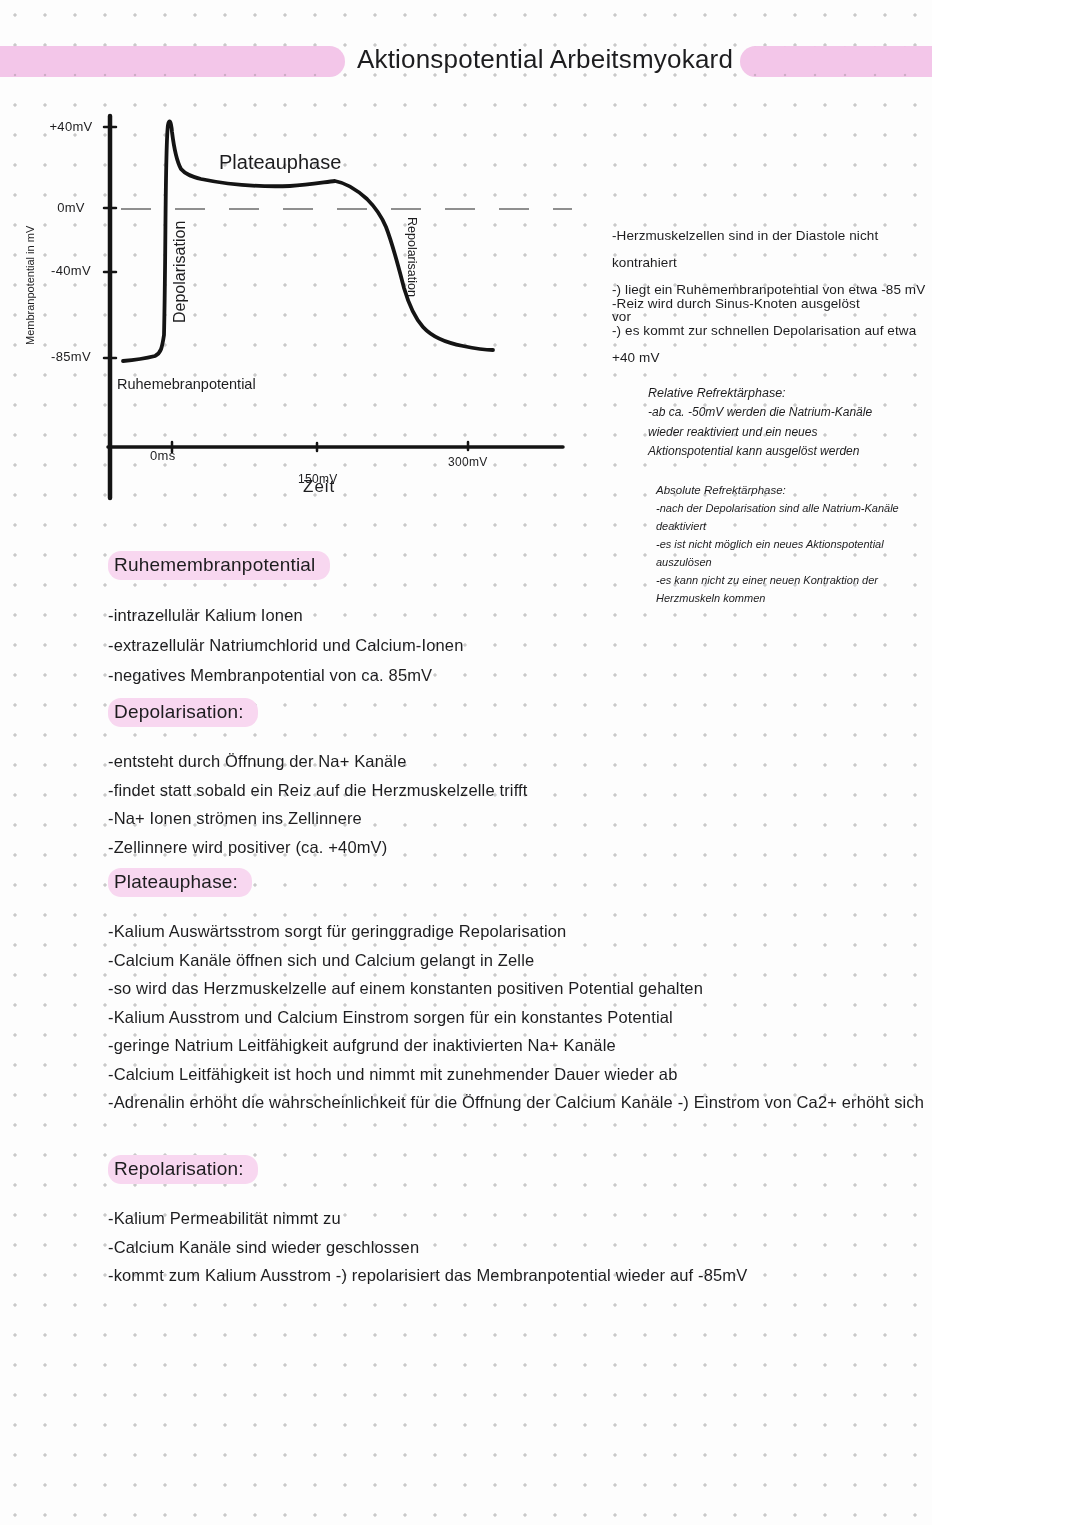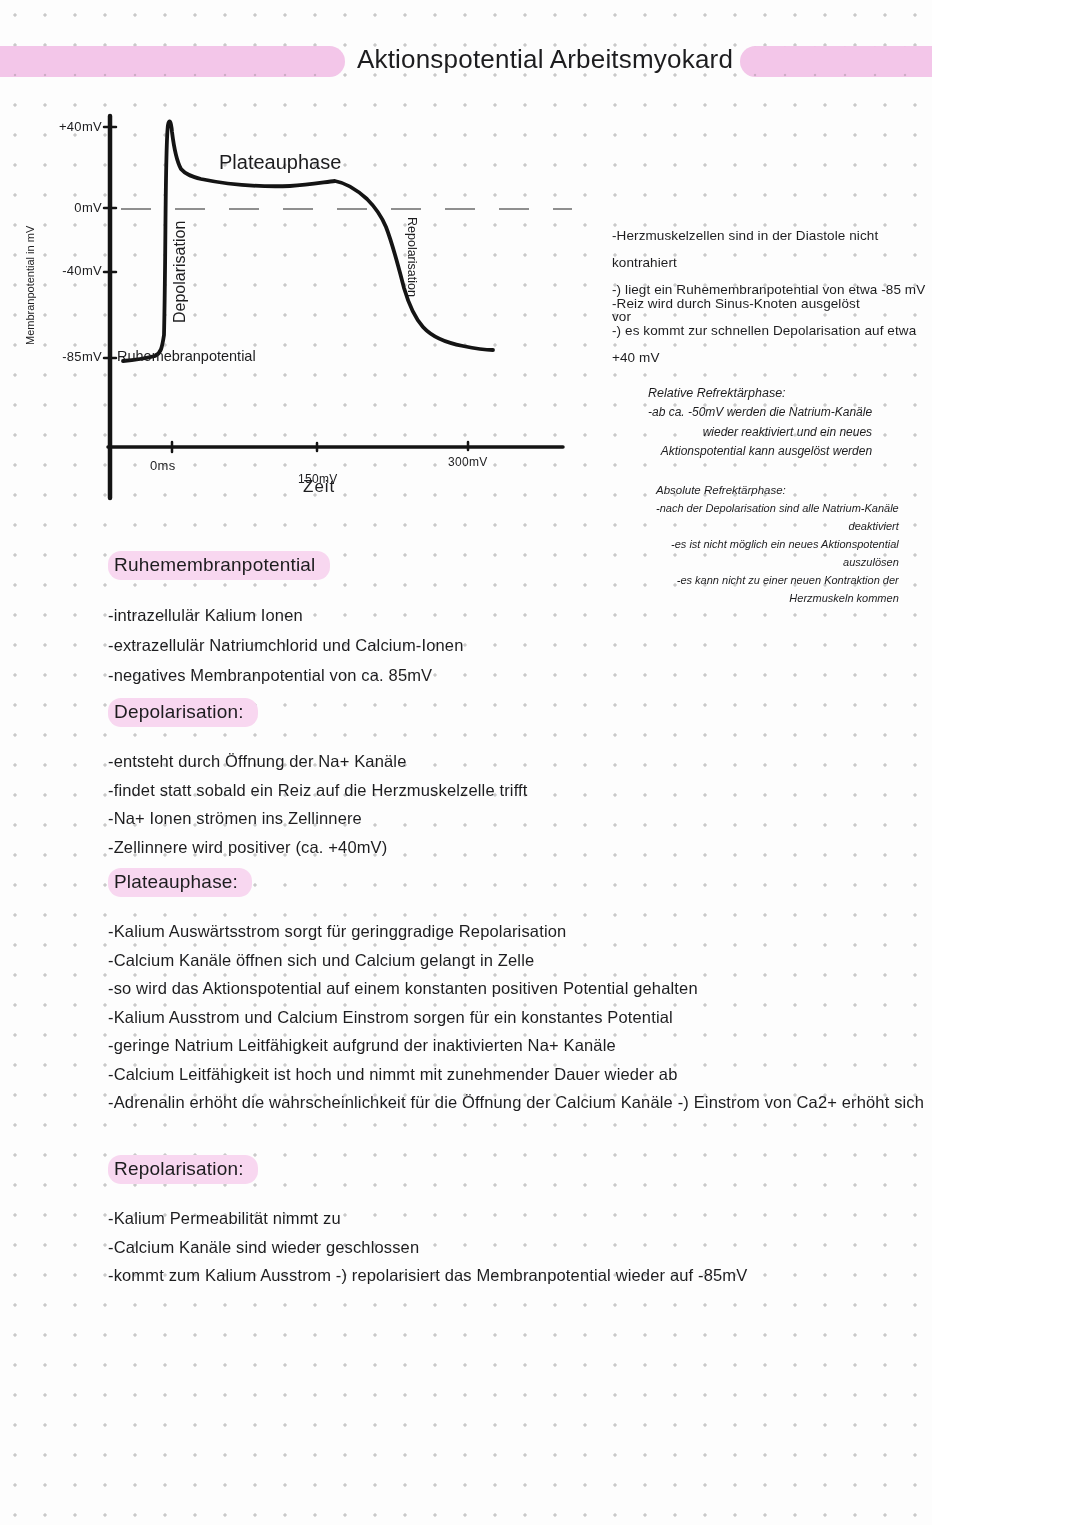--- a/index.html
+++ b/index.html
@@ -25,29 +25,29 @@
   .band-left  { left:0;     width:345px; border-radius:0 16px 16px 0; }
   .band-right { left:740px; width:340px; border-radius:16px 0 0 16px; }
   .title {
     position:absolute; left:349px; top:44px; width:392px;
     font-size:26px; font-weight:500; letter-spacing:.2px;
     text-align:center; white-space:nowrap;
   }
   
   .chart-svg { position:absolute; left:85px; top:100px; }
   .tick-label { position:absolute; font-size:13px; letter-spacing:.3px; white-space:nowrap; }
-  .ylab { width:62px; text-align:right; }
+  .ylab { width:62px; text-align:center; }
   .rot-ccw { transform-origin:0 0; transform:rotate(-90deg); white-space:nowrap; position:absolute; }
   .rot-cw  { transform-origin:0 0; transform:rotate(90deg);  white-space:nowrap; position:absolute; }
   .chart-anno { position:absolute; white-space:nowrap; }
   
   .note { position:absolute; font-size:13.5px; line-height:27px; letter-spacing:.1px; }
   .ref  { position:absolute;font-style:italic; }
   .ref-heading { font-size:12.5px; line-height:20px; }
-  .ref .ref-lines div { font-size:12px; line-height:19.5px;text-align:right; }
+  .ref .ref-lines div { font-size:12px; line-height:19.5px; }
   .ref-abs .ref-heading { font-size:11.5px; line-height:18px; }
   .ref-abs .ref-lines div { font-size:11px; line-height:18px; }
   
   .section { position:absolute; left:108px; }
   .pill {
     display:inline-block; background:#f8d7f0; border-radius:13px;
     padding:3px 14px 4px 6px; font-size:19px; letter-spacing:.2px;
   }
   .body-lines { margin-top:20px; }
   .body-lines div { font-size:16.5px; line-height:28.5px; letter-spacing:.15px; white-space:nowrap; }
@@ -100,23 +100,23 @@
   <div class="tick-label ylab" style="left:40px; top:119px;">+40mV</div>
   <div class="tick-label ylab" style="left:40px; top:200px;">0mV</div>
   <div class="tick-label ylab" style="left:40px; top:263px;">-40mV</div>
   <div class="tick-label ylab" style="left:40px; top:349px;">-85mV</div>
 
   <div class="rot-ccw" style="left:24px; top:345px; font-size:11px;">Membranpotential in mV</div>
 
   <div class="chart-anno" style="left:219px; top:151px; font-size:20px;">Plateauphase</div>
   <div class="rot-ccw" style="left:171px; top:323px; font-size:16px;">Depolarisation</div>
   <div class="rot-cw" style="left:419px; top:217px; font-size:12.5px;">Repolarisation</div>
-  <div class="chart-anno" style="left:117px; top:348px; font-size:14.5px;">Ruhemebranpotential</div>
+  <div class="chart-anno" style="left:117px; top:376px; font-size:14.5px;">Ruhemebranpotential</div>
 
-  <div class="tick-label" style="left:150px; top:448px;margin-top:10px;">0ms</div>
+  <div class="tick-label" style="left:150px; top:448px;">0ms</div>
   <div class="tick-label" style="left:298px; top:472px; font-size:12px;">150mV</div>
   <div class="tick-label" style="left:448px; top:455px; font-size:12px;">300mV</div>
   <div class="chart-anno" style="left:303px; top:477px; font-size:17px; letter-spacing:1px;">Zeit</div>
 
   <div class="note" style="left:612px; top:222px;">
       <div>-Herzmuskelzellen sind in der Diastole nicht kontrahiert</div>
       <div>-) liegt ein Ruhemembranpotential von etwa -85 mV vor</div>
     </div>
   <div class="note" style="left:612px; top:290px;">
       <div>-Reiz wird durch Sinus-Knoten ausgelöst</div>
@@ -161,21 +161,21 @@
         <div>-Na+ Ionen strömen ins Zellinnere</div>
         <div>-Zellinnere wird positiver (ca. +40mV)</div>
       </div>
   </div>
 
   <div class="section s3" style="top:868px;">
     <div class="pill">Plateauphase:</div>
     <div class="body-lines">
         <div>-Kalium Auswärtsstrom sorgt für geringgradige Repolarisation</div>
         <div>-Calcium Kanäle öffnen sich und Calcium gelangt in Zelle</div>
-        <div>-so wird das Aktionspotential auf einem konstanten positiven Potential gehalten</div>
+        <div>-so wird das Herzmuskelzelle auf einem konstanten positiven Potential gehalten</div>
         <div>-Kalium Ausstrom und Calcium Einstrom sorgen für ein konstantes Potential</div>
         <div>-geringe Natrium Leitfähigkeit aufgrund der inaktivierten Na+ Kanäle</div>
         <div>-Calcium Leitfähigkeit ist hoch und nimmt mit zunehmender Dauer wieder ab</div>
         <div>-Adrenalin erhöht die wahrscheinlichkeit für die Öffnung der Calcium Kanäle -) Einstrom von Ca2+ erhöht sich</div>
       </div>
   </div>
 
   <div class="section s4" style="top:1155px;">
     <div class="pill">Repolarisation:</div>
     <div class="body-lines">

